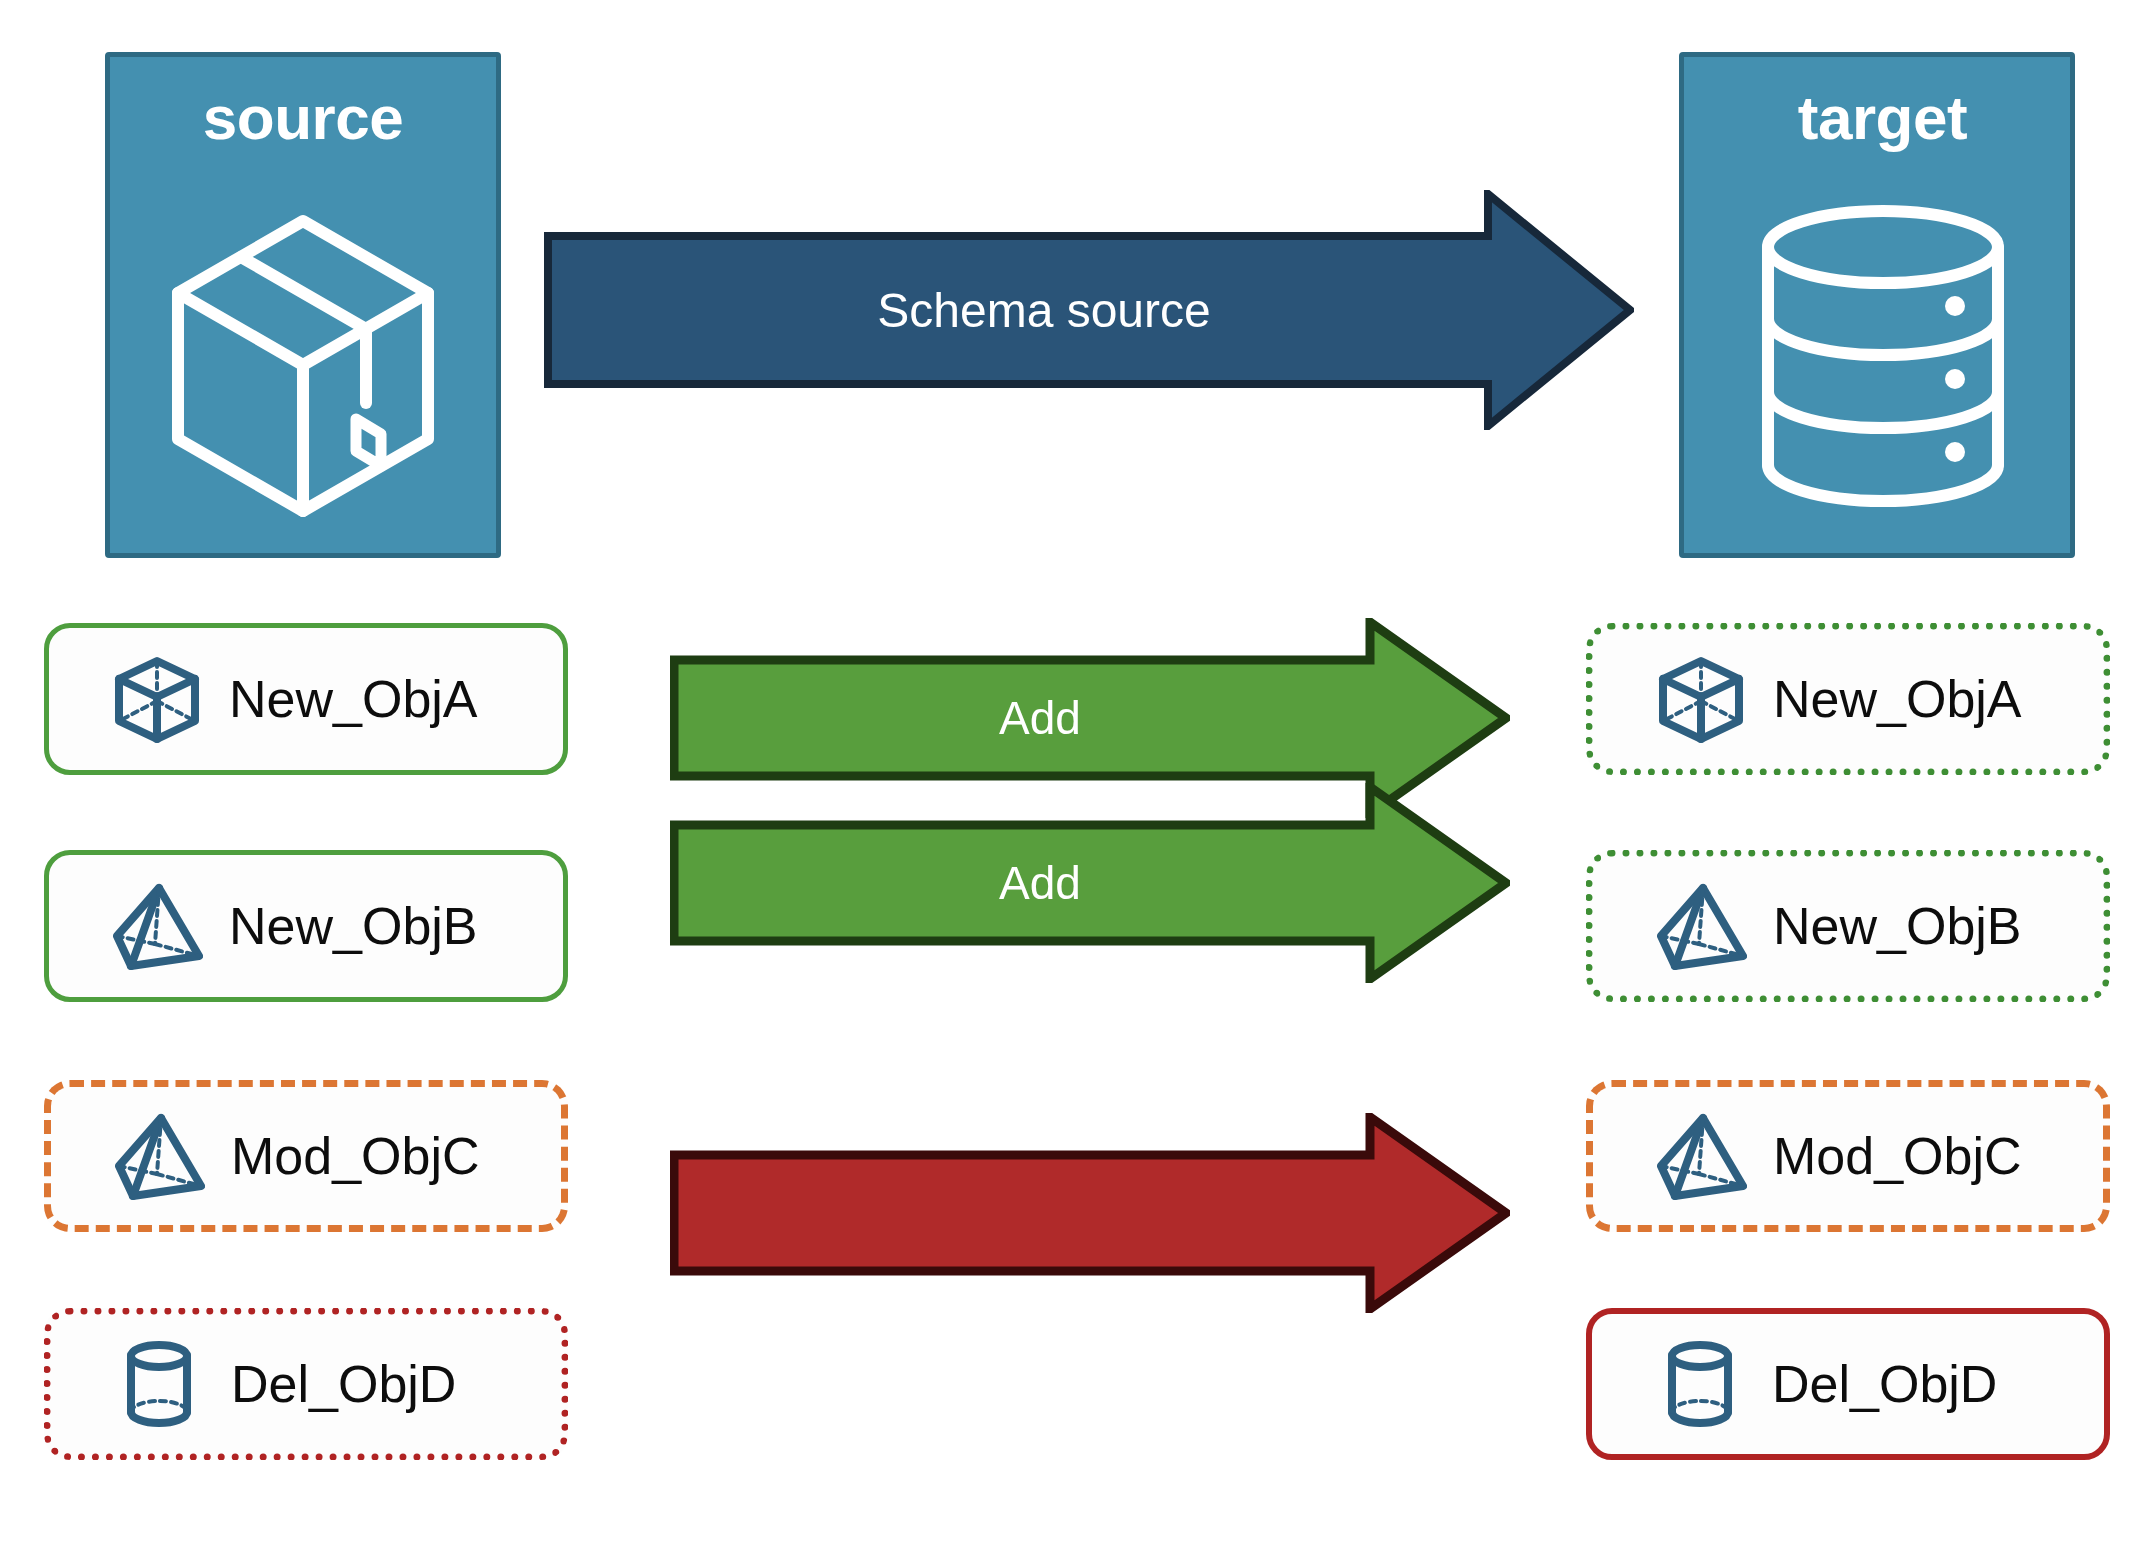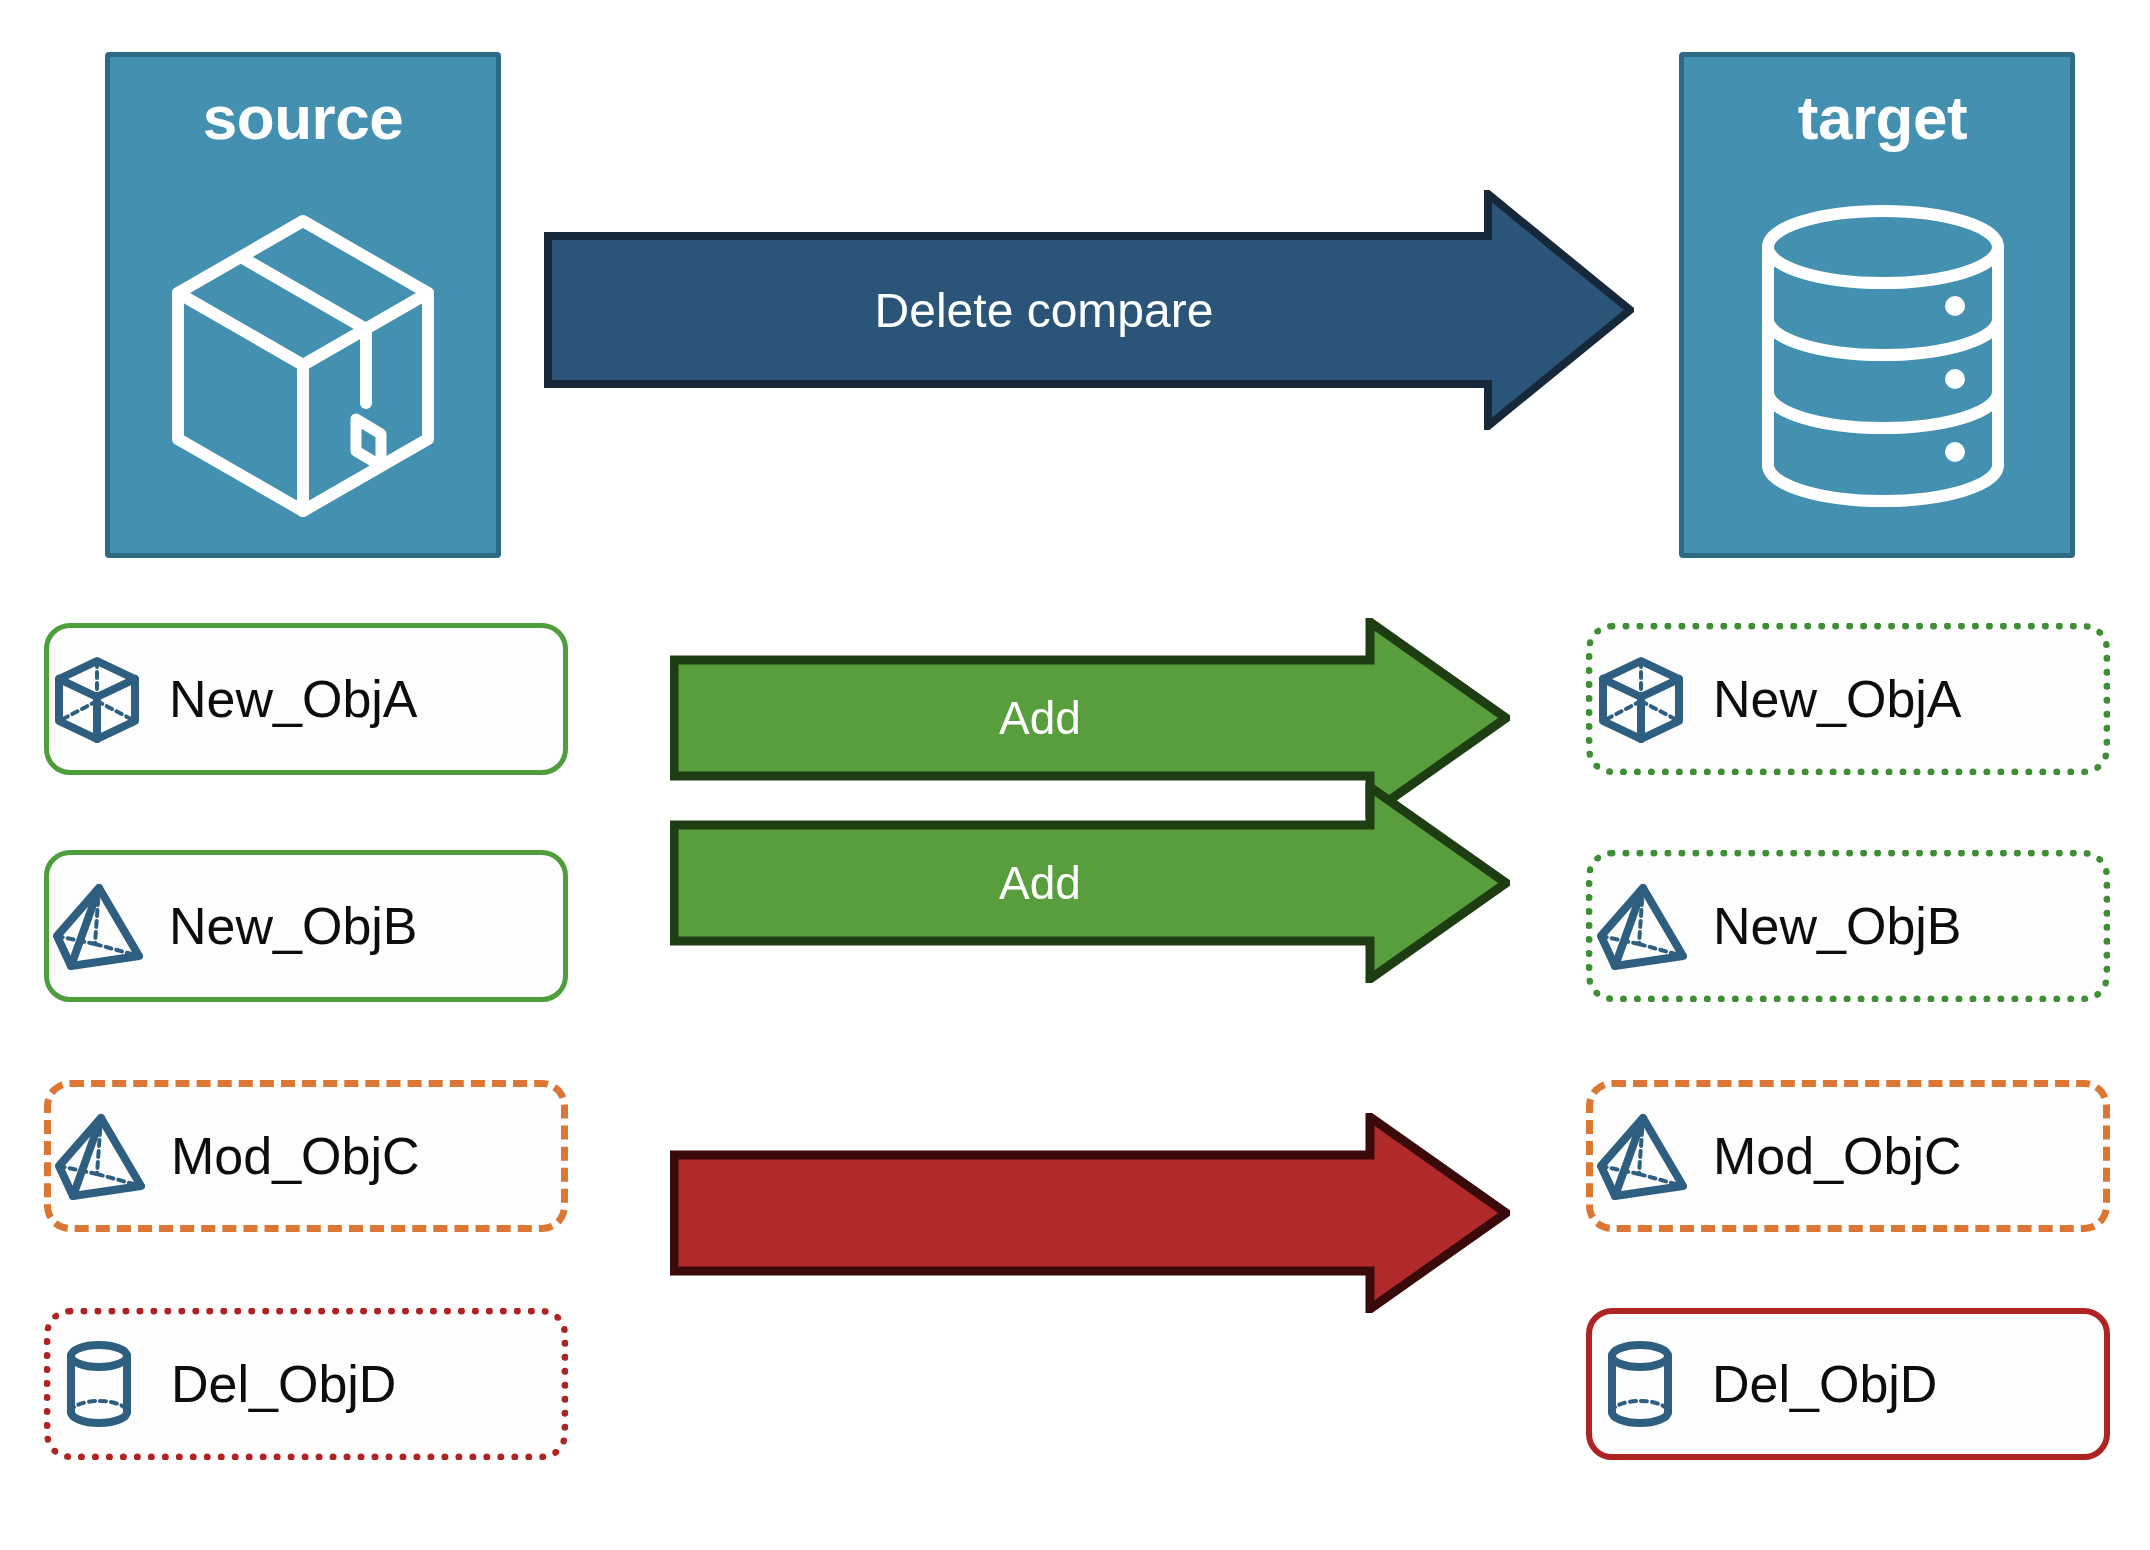--- a/index.html
+++ b/index.html
@@ -74,20 +74,21 @@
   
   .obj-box {
     position: absolute;
     width: 524px;
     height: 152px;
     background: #FDFDFD;
     border-radius: 26px;
     box-sizing: border-box;
     display: flex;
     align-items: center;
+    padding-left: 60px;
   }
   .obj-box.left  { left: 44px;  }
   .obj-box.right { left: 1586px; }
 
   .obj-icon {
     width: 96px;
     height: 96px;
     flex: 0 0 96px;
     display: flex;
     align-items: center;
@@ -169,21 +170,21 @@
         <circle cx="207" cy="178" r="10" fill="#ffffff"></circle>
         <circle cx="207" cy="251" r="10" fill="#ffffff"></circle>
       </svg>
     </div>
   </div>
 
   <div class="big-arrow">
     <svg width="1090" height="240" viewBox="0 0 1090 240" preserveAspectRatio="none">
       <polygon points="4,46 944,46 944,4 1086,120 944,236 944,194 4,194" fill="#2A5478" stroke="#17283A" stroke-width="8" stroke-linejoin="miter"></polygon>
     </svg>
-    <div class="arrow-label-big">Delete compare</div>
+    <div class="arrow-label-big">Schema source</div>
   </div>
 
   <div class="obj-box left bd-solid-green" style="top:623px">
     <span class="obj-icon">
       <svg width="92" height="92" viewBox="0 0 92 92">
         <g fill="none" stroke="#2E5F80" stroke-width="8" stroke-linejoin="round" stroke-linecap="round">
           <path d="M46 8 L84 26 L84 68 L46 86 L8 68 L8 26 Z"></path>
           <path d="M8 26 L46 44 L84 26"></path>
           <path d="M46 44 L46 86"></path>
         </g>

